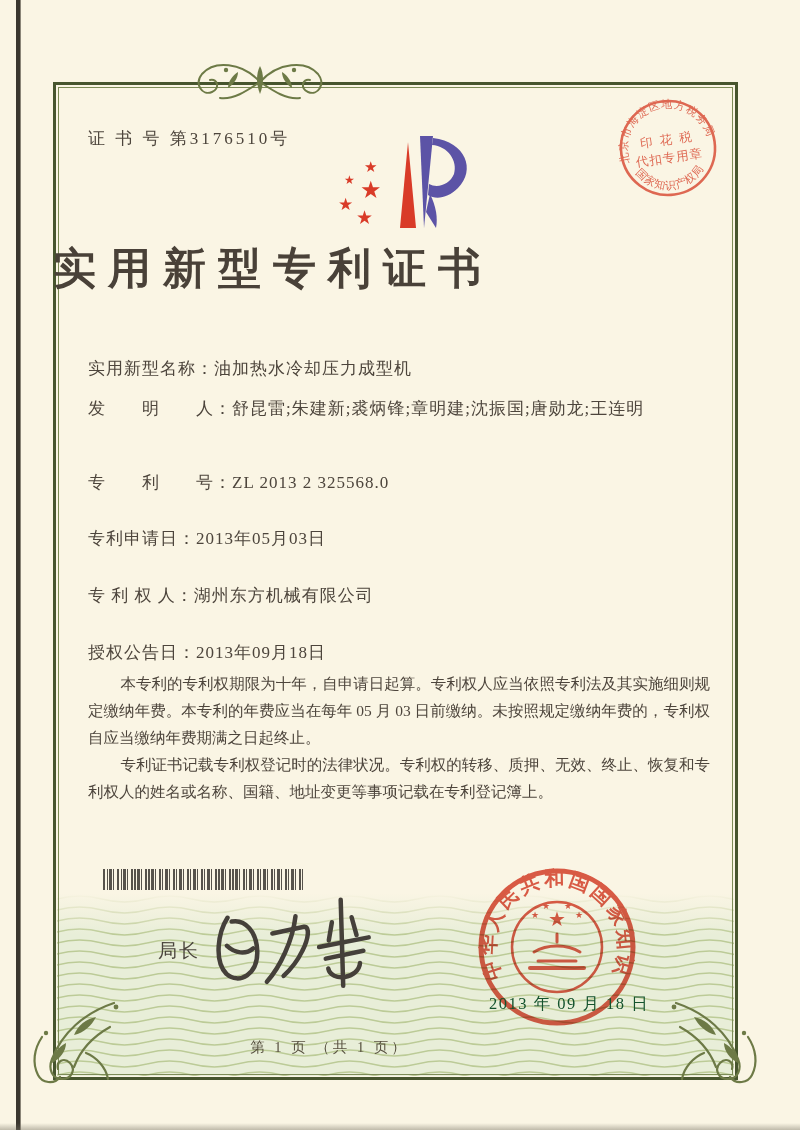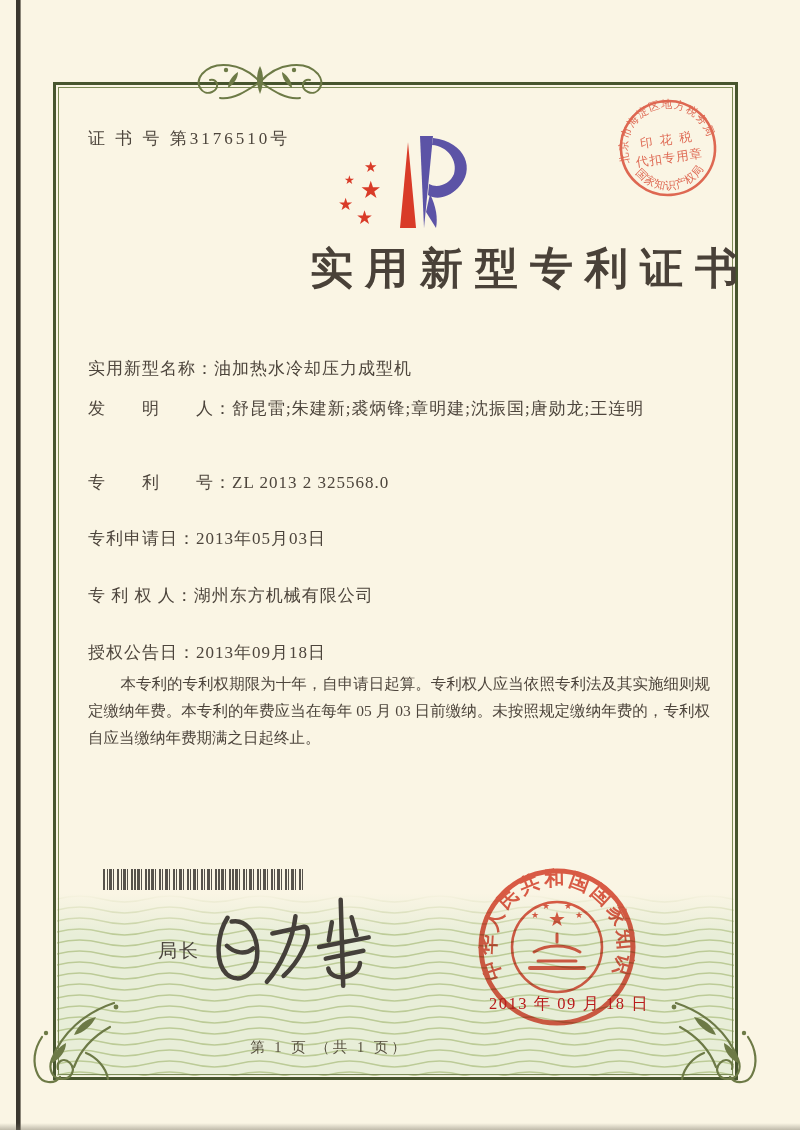--- a/index.html
+++ b/index.html
@@ -20,38 +20,38 @@
     border:3px solid #47552e;box-sizing:border-box;z-index:2;pointer-events:none;}
   .frame-inner{position:absolute;left:2px;top:2px;right:2px;bottom:2px;
     border:1px solid #7d8b57;}
   
   .green-area{left:57px;top:893px;width:677px;height:183px;z-index:1;}
   .green-fade{left:57px;top:893px;width:677px;height:42px;z-index:1;
     background:linear-gradient(to bottom,#faf5e4,rgba(250,245,228,0));}
   
   .cert-no{left:88px;top:127px;font-size:17px;letter-spacing:3px;z-index:3;}
   .logo{left:338px;top:132px;z-index:3;}
-  .title{left:53px;top:240px;width:685px;text-align:right;font-size:43px;
-    font-weight:600;letter-spacing:12px;color:#494138;z-index:3;padding-left:12px;}
+  .title{left:53px;top:240px;width:685px;text-align:left;font-size:43px;
+    font-weight:600;letter-spacing:12px;color:#494138;z-index:3;}
   .field-row{left:88px;width:640px;font-size:17px;letter-spacing:1px;z-index:3;white-space:nowrap;}
   .field-row .lbl{display:inline-block;}
   .paras{left:88px;top:670px;width:622px;font-size:15.5px;line-height:27px;
     text-align:justify;z-index:3;}
   .paras p{margin:0;text-indent:2.1em;}
   .barcode{left:103px;top:869px;width:202px;height:21px;z-index:3;opacity:.82;
     background:repeating-linear-gradient(90deg,
       #332f2a 0px,#332f2a 2px,transparent 2px,transparent 3.5px,
       #332f2a 3.5px,#332f2a 4.5px,transparent 4.5px,transparent 6px,
       #332f2a 6px,#332f2a 9px,transparent 9px,transparent 10px,
       #332f2a 10px,#332f2a 11px,transparent 11px,transparent 14px);}
   .sig-label{left:158px;top:938px;font-size:19px;letter-spacing:2px;z-index:3;color:#4a443c;}
   .sig{left:205px;top:890px;z-index:3;}
   .seal{left:472px;top:862px;z-index:4;opacity:.88;mix-blend-mode:multiply;}
   .seal-date{left:489px;top:993px;font-size:16.5px;letter-spacing:1.5px;
-    color:#b91c1c;z-index:5;white-space:nowrap;}
+    color:#14532d;z-index:5;white-space:nowrap;}
   .tax-stamp{left:608px;top:88px;z-index:3;opacity:.82;transform:rotate(-8deg);}
   .footer{left:53px;top:1038px;width:553px;text-align:center;font-size:14.5px;
     letter-spacing:3px;color:#57503f;z-index:3;}
   .ornament-top{left:182px;top:56px;z-index:3;}
   .flourish-left{left:26px;top:993px;z-index:3;}
   .flourish-right{left:668px;top:993px;z-index:3;transform:scaleX(-1);}
 </style>
 </head>
 <body>
 
@@ -167,20 +167,21 @@
 </div>
 <div class="abs field-row" style="top:584px">
   <span class="lbl">专 利 权 人：</span><span>湖州东方机械有限公司</span>
 </div>
 <div class="abs field-row" style="top:641px">
   <span class="lbl">授权公告日：</span><span>2013年09月18日</span>
 </div>
 
 <div class="abs paras">
   <p>本专利的专利权期限为十年，自申请日起算。专利权人应当依照专利法及其实施细则规定缴纳年费。本专利的年费应当在每年 05 月 03 日前缴纳。未按照规定缴纳年费的，专利权自应当缴纳年费期满之日起终止。</p>
+  <p>专利证书记载专利权登记时的法律状况。专利权的转移、质押、无效、终止、恢复和专利权人的姓名或名称、国籍、地址变更等事项记载在专利登记簿上。</p>
 </div>
 
 <div class="abs barcode"></div>
 
 <div class="abs sig-label">局长</div>
 <svg class="abs sig" width="190" height="110" viewBox="0 0 190 110">
   <title>田力普</title>
   <g stroke="#45403a" fill="none" stroke-width="4.5" stroke-linecap="round" transform="rotate(-3 95 55)">
     <path d="M24,24 C14,38 8,66 20,80 C32,92 52,82 52,58 C52,40 42,26 28,28"></path>
     <path d="M22,52 C30,60 40,62 48,56"></path>

